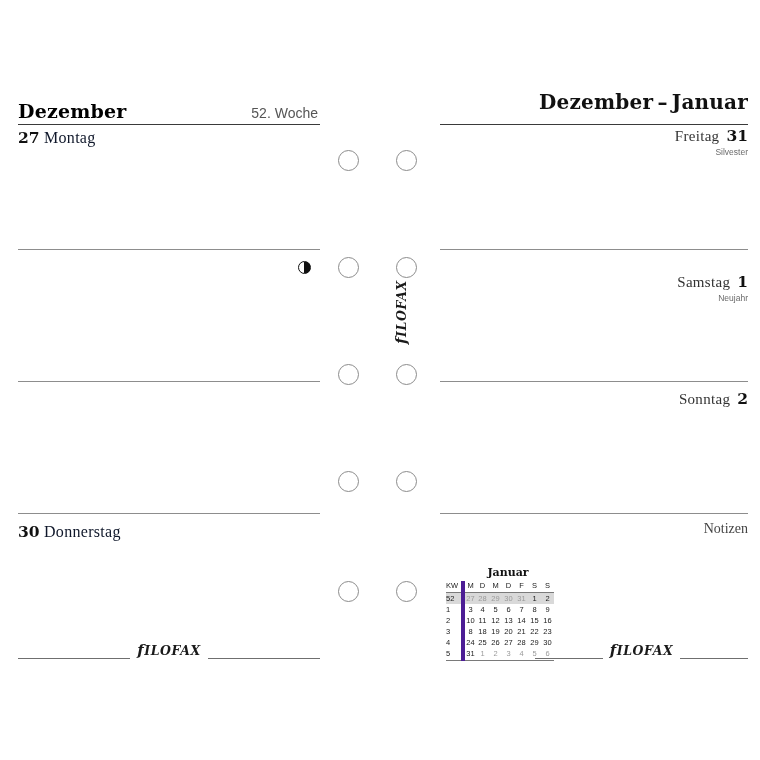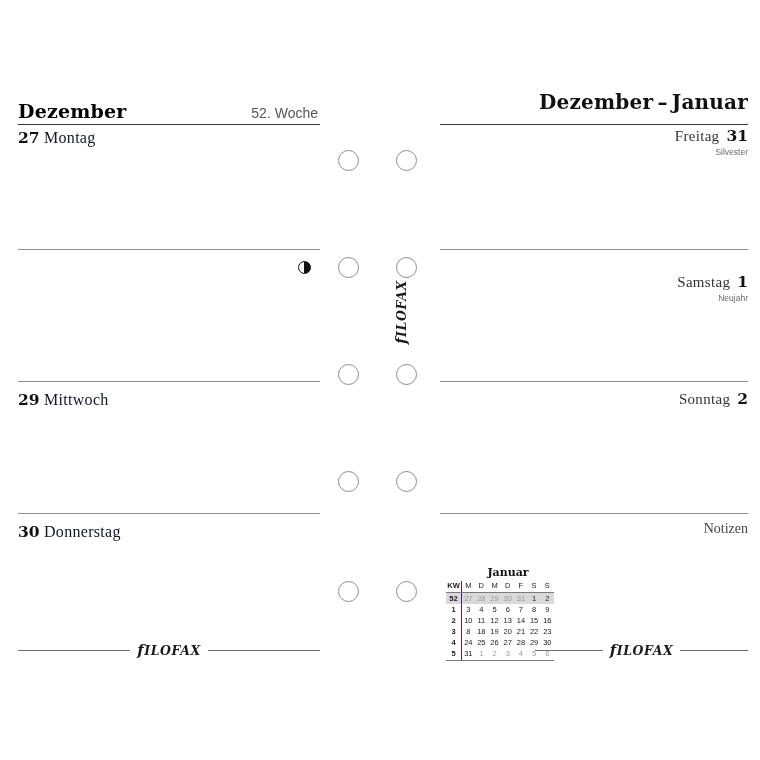--- a/index.html
+++ b/index.html
@@ -136,21 +136,21 @@
     font-weight: bold;
     font-size: 12.5px;
     letter-spacing: 0.6px;
     color: #1a1a1a;
     white-space: nowrap;
   }
   .logo-text .cap { font-size: 15px; }
   .logo-bar {
     position: absolute;
     display: flex;
-    align-items: center;
+    align-items: flex-end;
     gap: 7px;
   }
   .logo-bar .dash {
     height: 0;
     border-top: 1px solid #6f6f6f;
     flex: 1 1 auto;
   }
   .logo-spine {
     position: absolute;
     transform: rotate(-90deg);
@@ -181,24 +181,23 @@
     width: 108px;
     table-layout: fixed;
   }
   table.cal th, table.cal td {
     text-align: center;
     padding: 0.4px 0;
     line-height: 1.38;
     font-weight: normal;
   }
   table.cal th.kw, table.cal td.kw {
-    border-right: 1px solid #4c1d95;
+    border-right: 4px solid #4c1d95;
     width: 15px;
-    text-align: center;
-    font-weight: bold;
+    text-align: left;
   }
   table.cal thead th {
     border-bottom: 1px solid #7a7a7a;
     font-size: 7.5px;
     color: #1a1a1a;
   }
   table.cal tr.hl td { background: #d9d9d9; }
   table.cal td.out { color: #9a9a9a; }
   table.cal tbody tr:last-child td { border-bottom: 1px solid #7a7a7a; }
 </style>
@@ -217,23 +216,20 @@
     <div class="day-row-l" style="top:128px;">
       <span class="day-num-l">27</span><span class="day-name-l">Montag</span>
     </div>
 
     <div class="rule" style="left:18px; top:249px; width:302px;"></div>
 
     <div class="moon" style="left:298px; top:261px;"></div>
 
     <div class="rule" style="left:18px; top:381px; width:302px;"></div>
 
-    <div class="day-row-l" style="top:390px;">
-      <span class="day-num-l">29</span><span class="day-name-l">Mittwoch</span>
-    </div>
 
     <div class="rule" style="left:18px; top:513px; width:302px;"></div>
 
     <div class="day-row-l" style="top:522px;">
       <span class="day-num-l">30</span><span class="day-name-l">Donnerstag</span>
     </div>
 
     <div class="logo-bar" style="left:18px; top:641px; width:302px;">
       <span class="dash"></span>
       <span class="logo-text"><span class="cap">f</span>ILOFAX</span>

